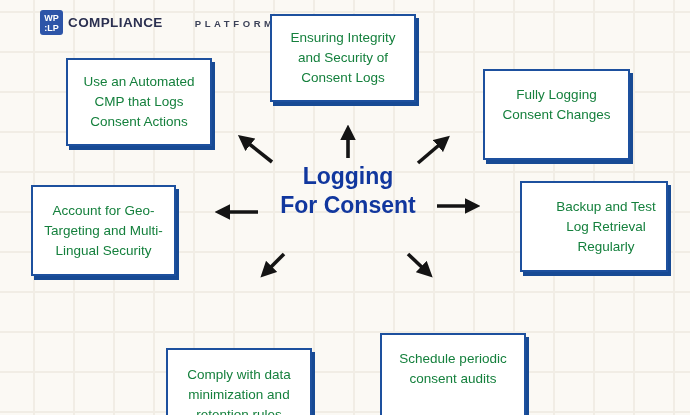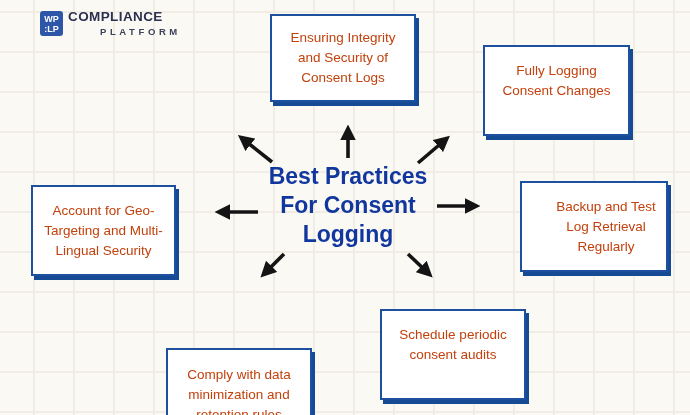--- a/index.html
+++ b/index.html
@@ -37,21 +37,21 @@
     color: #ffffff;
     font-weight: bold;
     font-size: 9px;
     line-height: 10px;
     display: flex;
     flex-direction: column;
     align-items: center;
     justify-content: center;
     letter-spacing: 0px;
   }
-  .logo-text-block { display: flex; flex-direction: column; }
+  .logo-text-block { display: flex; flex-direction: row; }
   .logo-name {
     color: #2b3050;
     font-weight: bold;
     font-size: 13.5px;
     letter-spacing: 0.4px;
     line-height: 14px;
   }
   .logo-sub {
     color: #3c4258;
     font-size: 9.5px;
@@ -74,30 +74,30 @@
     font-weight: bold;
     line-height: 29px;
   }
 
   
   .card {
     position: absolute;
     background: #ffffff;
     border: 2px solid #1d509e;
     box-shadow: 3px 4px 0 0 #174a94;
-    color: #c2410c;
+    color: #15803d;
     font-size: 13.5px;
     line-height: 20px;
     text-align: center;
     display: flex;
     align-items: center;
     justify-content: flex-start;
     padding: 6px 8px;
   }
-  .card.align-top { align-items: flex-start; padding-top: 14px; }
+  .card.align-top { align-items: flex-start; padding-top: 14px; margin-top: 24px; }
 
   .card.pos-top-left     { left: 66px;  top: 58px;  width: 146px; height: 88px; }
   .card.pos-top-center   { left: 270px; top: 14px;  width: 146px; height: 88px; }
   .card.pos-top-right    { left: 483px; top: 45px;  width: 147px; height: 91px; }
   .card.pos-left         { left: 31px;  top: 185px; width: 145px; height: 91px; }
   .card.pos-right        { left: 520px; top: 181px; width: 148px; height: 91px; padding-left: 32px; }
   .card.pos-bottom-left  { left: 166px; top: 304px; width: 146px; height: 93px; margin-top: 44px; }
   .card.pos-bottom-right { left: 380px; top: 309px; width: 146px; height: 91px; }
 
   .arrows-layer {
@@ -118,25 +118,27 @@
       <span>WP</span>
       <span>:LP</span>
     </div>
     <div class="logo-text-block">
       <span class="logo-name">COMPLIANCE</span>
       <span class="logo-sub">PLATFORM</span>
     </div>
   </div>
 
   <div class="center-title">
-    <div>Best Practices</div>
+    <div>Logging</div>
     <div>For Consent</div>
-    <div>Logging</div>
   </div>
 
+  <div class="card pos-top-left">
+    <span>Use an Automated CMP that Logs Consent Actions</span>
+  </div>
   <div class="card pos-top-center">
     <span>Ensuring Integrity and Security of Consent Logs</span>
   </div>
   <div class="card pos-top-right align-top">
     <span>Fully Logging Consent Changes</span>
   </div>
   <div class="card pos-left">
     <span>Account for Geo-Targeting and Multi-Lingual Security</span>
   </div>
   <div class="card pos-right">

